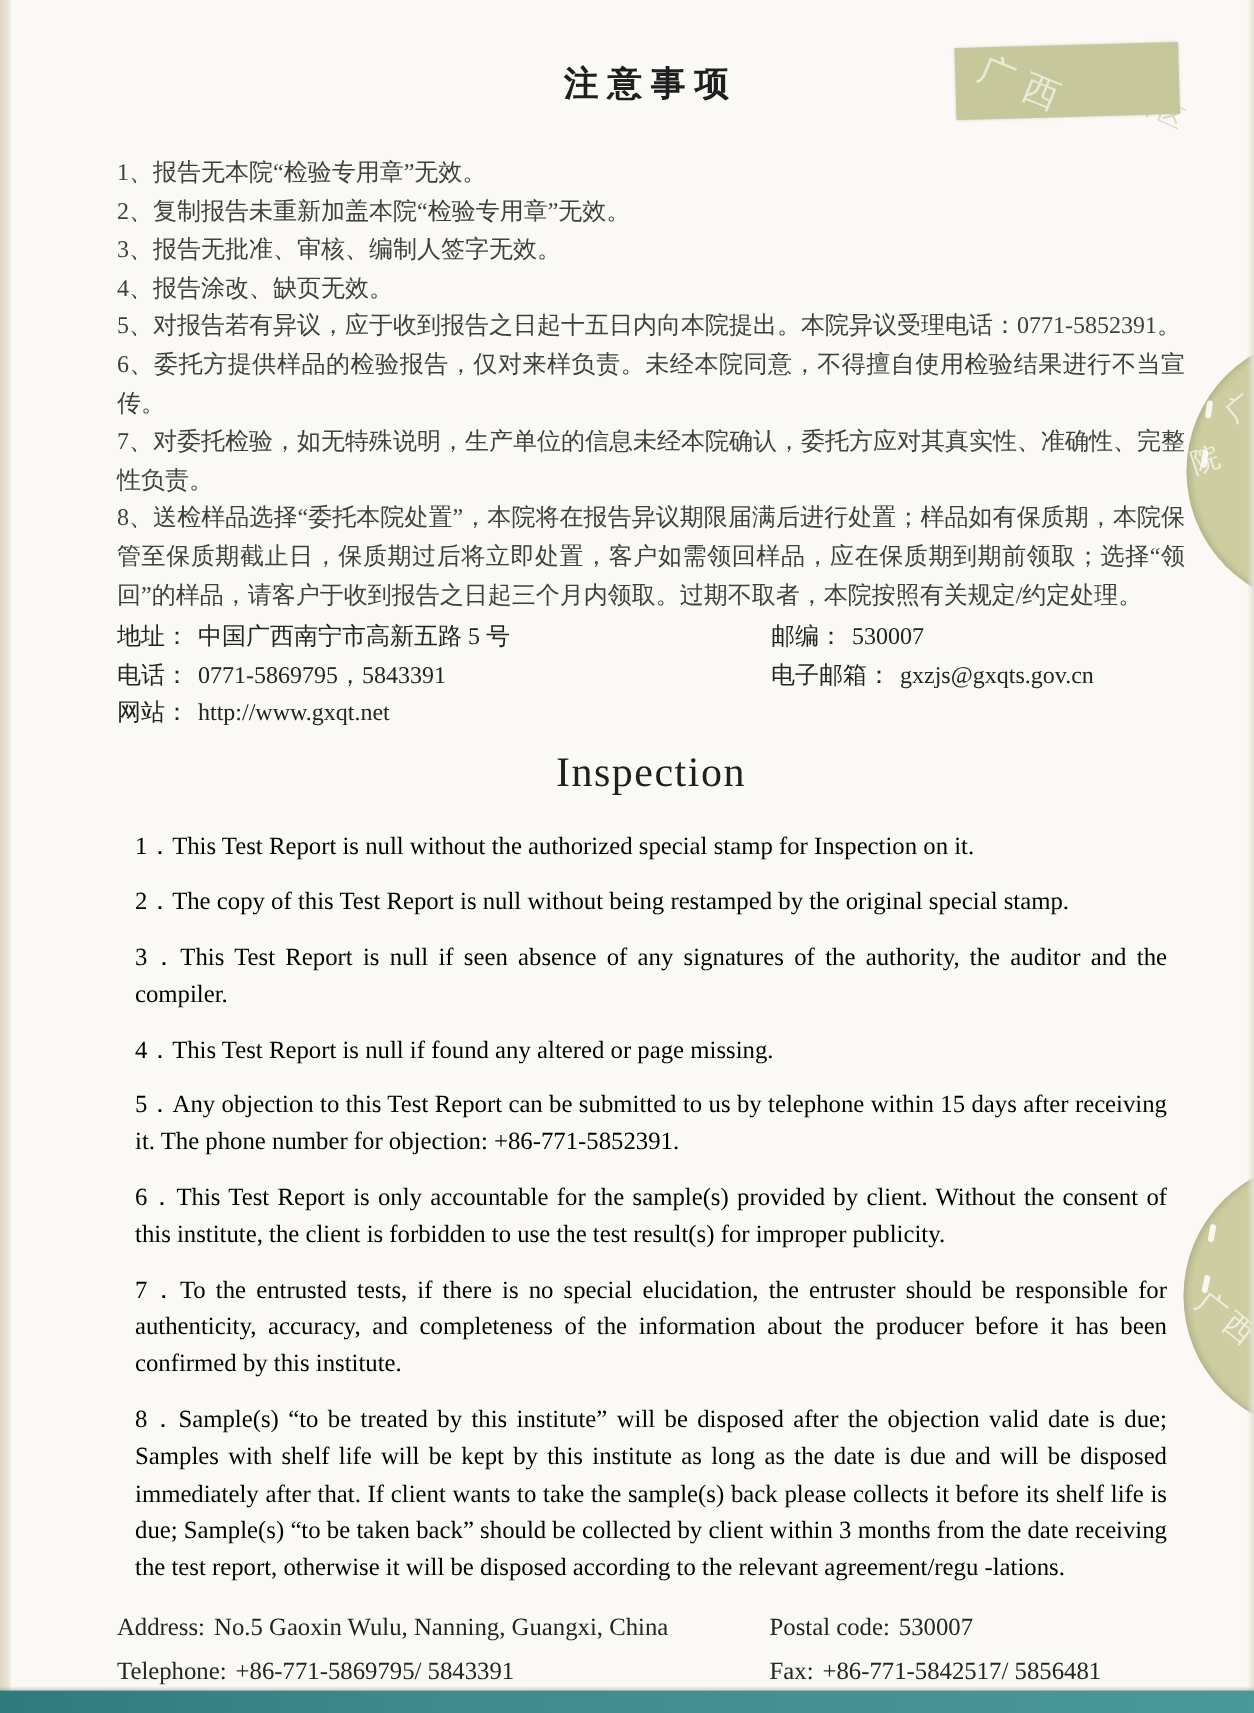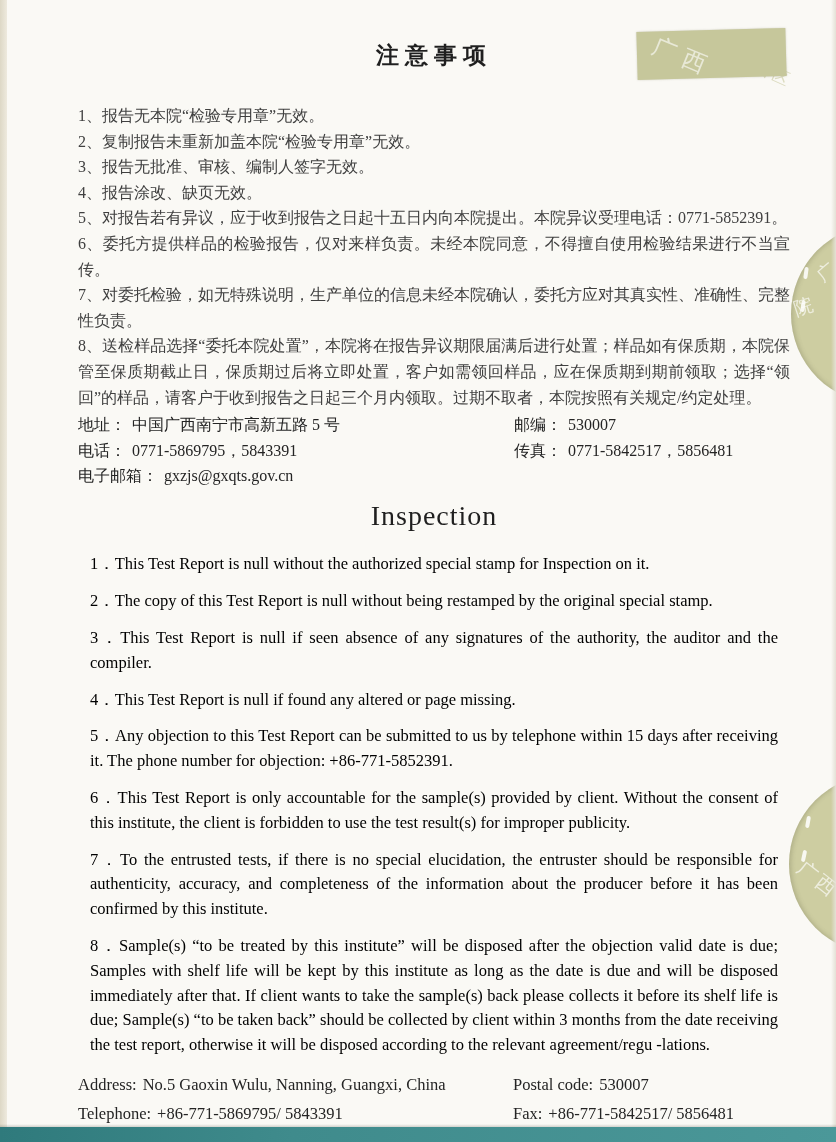--- a/index.html
+++ b/index.html
@@ -136,24 +136,24 @@
     <div class="cell">
       <span class="lbl">地址：</span><span>中国广西南宁市高新五路 5 号</span>
     </div>
     <div class="cell">
       <span class="lbl">邮编：</span><span>530007</span>
     </div>
     <div class="cell">
       <span class="lbl">电话：</span><span>0771-5869795，5843391</span>
     </div>
     <div class="cell">
-      <span class="lbl">传真：</span><span>0771-5842517，5856481</span>
+      <span class="lbl">电子邮箱：</span><span>gxzjs@gxqts.gov.cn</span>
     </div>
     <div class="cell">
-      <span class="lbl">电子邮箱：</span><span>gxzjs@gxqts.gov.cn</span>
+      <span class="lbl">网站：</span><span>http://www.gxqt.net</span>
     </div>
   </div>
 
   <h2 class="title-en">Inspection</h2>
 
   <div class="en-list">
     <p>1．This Test Report is null without the authorized special stamp for Inspection on it.</p>
     <p>2．The copy of this Test Report is null without being restamped by the original special stamp.</p>
     <p>3．This Test Report is null if seen absence of any signatures of the authority, the auditor and the compiler.</p>
     <p>4．This Test Report is null if found any altered or page missing.</p>

